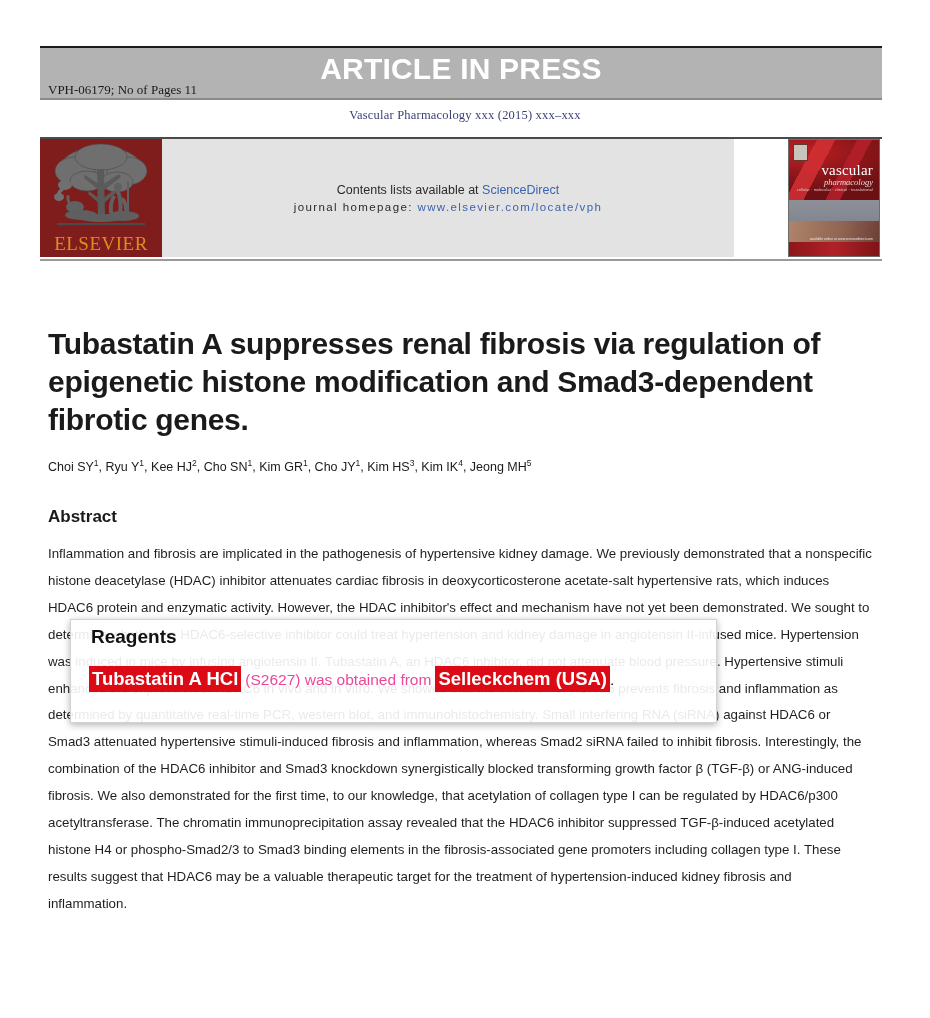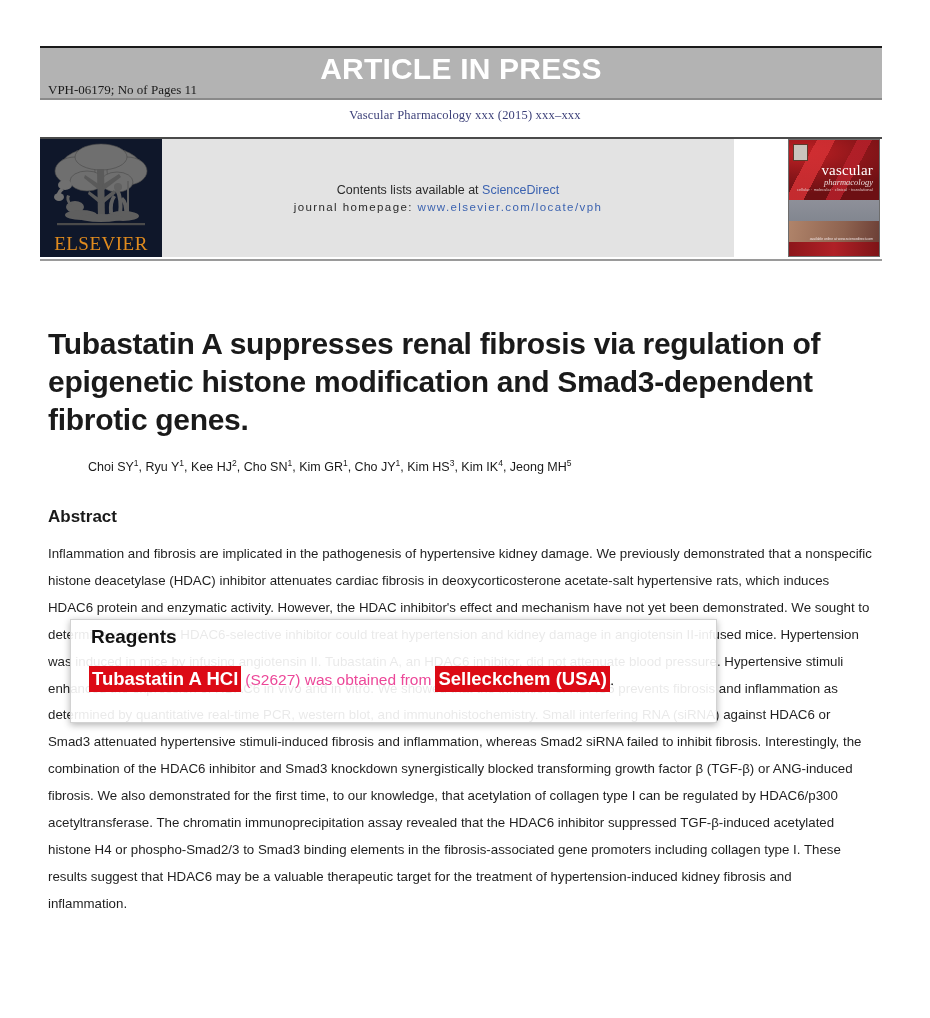--- a/index.html
+++ b/index.html
@@ -104,21 +104,21 @@
   }
   .mh-logo {
     width: 122px;
     flex: 0 0 122px;
     display: flex;
     flex-direction: column;
     align-items: center;
     justify-content: flex-end;
     padding-bottom: 2px;
     box-sizing: border-box;
-    background: #0f172a;
+    background: #7f1d1d;
   }
   .mh-logo svg { display: block; }
   .mh-logo-word {
     font-family: "Liberation Serif", serif;
     font-size: 19px;
     letter-spacing: 0.5px;
     color: #e08b1e;
     line-height: 22px;
     font-weight: normal;
   }
@@ -253,21 +253,20 @@
   
   .authors {
     position: absolute;
     left: 48px;
     top: 455px;
     width: 800px;
     font-family: "Liberation Sans", sans-serif;
     font-size: 12.5px;
     line-height: 17px;
     color: #1a1a1a;
-    margin-left: 40px;
   }
   .authors sup { font-size: 8.5px; vertical-align: super; }
 
   
   .abs-head {
     position: absolute;
     left: 48px;
     top: 507px;
     font-family: "Liberation Sans", sans-serif;
     font-weight: bold;

